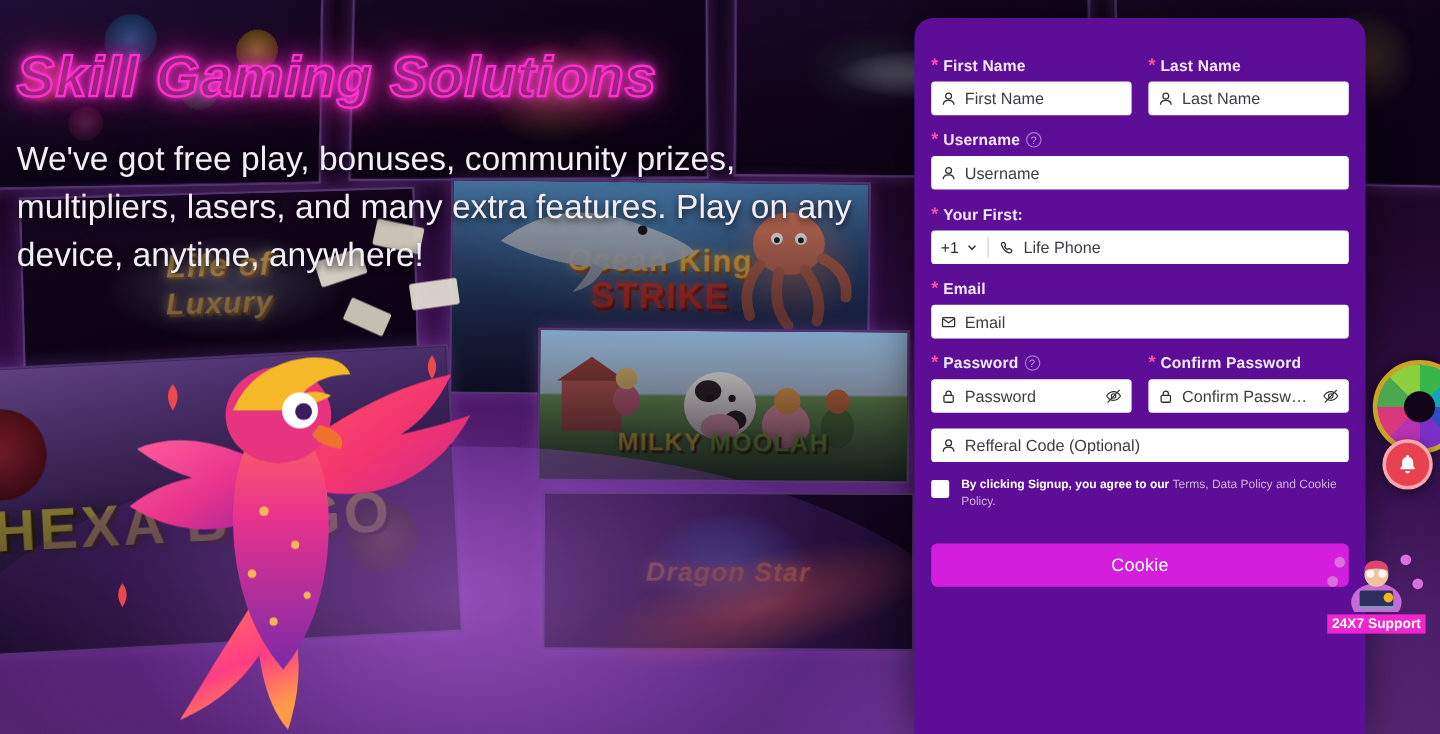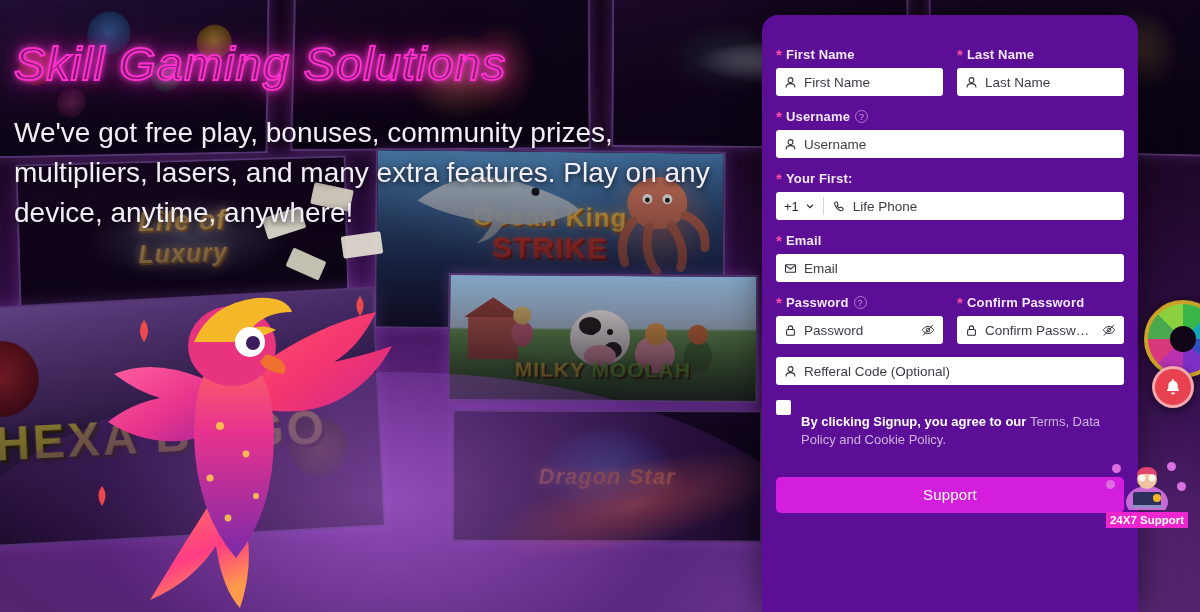--- a/index.html
+++ b/index.html
@@ -172,21 +172,21 @@
   .floor-streak {
     position: absolute; left: 430px; bottom: 0px; width: 420px; height: 180px;
     background: radial-gradient(ellipse 210px 60px at 50% 40%, rgba(225,90,70,0.40) 0%, transparent 70%);
     transform: rotate(-14deg);
   }
 
   
   .headline-wrap { position: absolute; left: 0; top: 36px; width: 740px; padding: 0 14px; }
   .headline {
     font-size: 47px;
-    font-weight: normal;
+    font-weight: bold;
     font-style: italic;
     letter-spacing: 1px;
     color: rgba(60,10,50,0.40);
     -webkit-text-stroke: 2px #ff2fd0;
     text-shadow:
       0 0 6px #ff45d8,
       0 0 16px #ff2bc8,
       0 0 34px rgba(255,60,200,0.75),
       0 0 60px rgba(255,40,180,0.45);
     white-space: nowrap;
@@ -251,21 +251,21 @@
     border-right: 1px solid #d7d2de; height: 18px; margin-right: 2px;
   }
 
   
   .cbrow { display: flex; align-items: flex-start; gap: 10px; margin-bottom: 5px; }
   .cbox {
     flex: 0 0 auto;
     width: 15px; height: 15px; margin-top: 2px;
     background: #fff; border-radius: 2px;
   }
-  .cbtext { font-size: 13px; line-height: 1.42; color: #ffffff; font-weight: bold; margin-top: 15px; }
+  .cbtext { font-size: 10px; line-height: 1.42; color: #ffffff; font-weight: bold; }
   .cbtext .muted { color: #cdb3dd; font-weight: normal; }
 
   .signup-btn {
     margin-top: 22px;
     width: 100%; height: 36px;
     background: #d41ede;
     border: none; border-radius: 5px;
     color: #ffffff; font-size: 15px;
     font-family: "Liberation Sans", sans-serif;
     cursor: pointer;
@@ -636,21 +636,21 @@
     
     <div class="cbrow" style="margin-top:12px;">
       <span class="cbox"></span>
       <span class="cbtext">
         <span>By clicking Signup, you agree to our</span>
         <span class="muted">Terms, Data Policy and Cookie Policy.</span>
       </span>
     </div>
 
 
-    <button class="signup-btn">Support</button>
+    <button class="signup-btn">Cookie</button>
   </div>
 
   <div class="wheel"></div>
 
   <div class="bell-btn">
     <svg width="20" height="20" viewBox="0 0 24 24" fill="#ffffff">
       <path d="M12 2.6a1.5 1.5 0 0 1 1.5 1.5v.6a5.6 5.6 0 0 1 4.1 5.4v3.2l1.5 2.4a.8.8 0 0 1-.7 1.2H5.6a.8.8 0 0 1-.7-1.2l1.5-2.4v-3.2a5.6 5.6 0 0 1 4.1-5.4v-.6A1.5 1.5 0 0 1 12 2.6Z"></path>
       <path d="M9.6 18.6h4.8a2.4 2.4 0 0 1-4.8 0Z"></path>
     </svg>
   </div>

